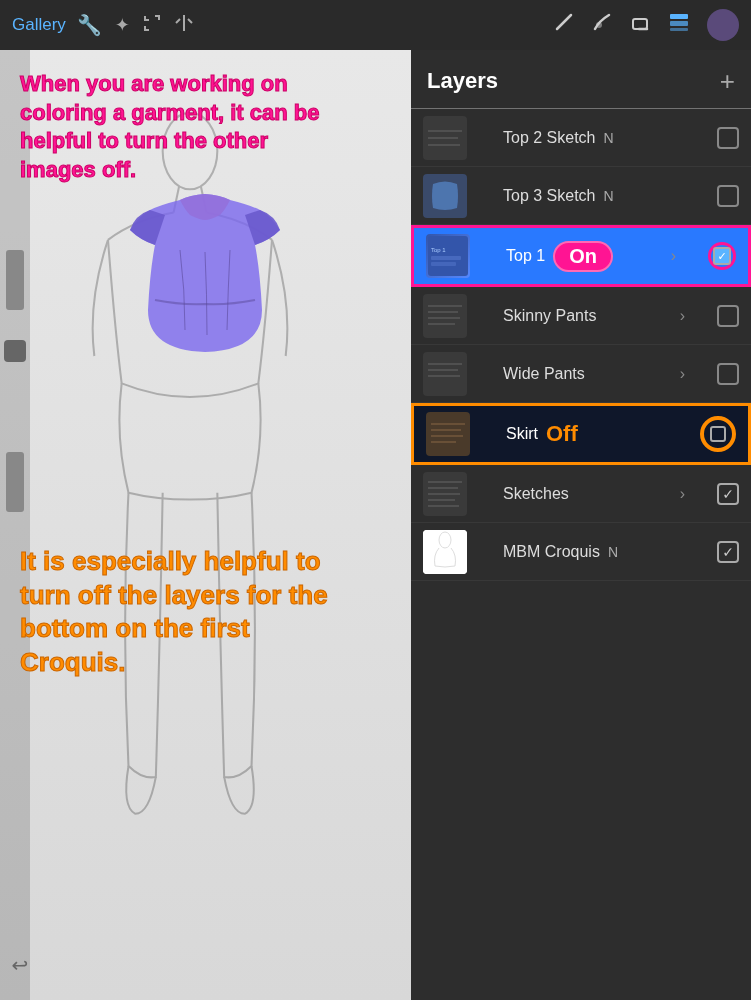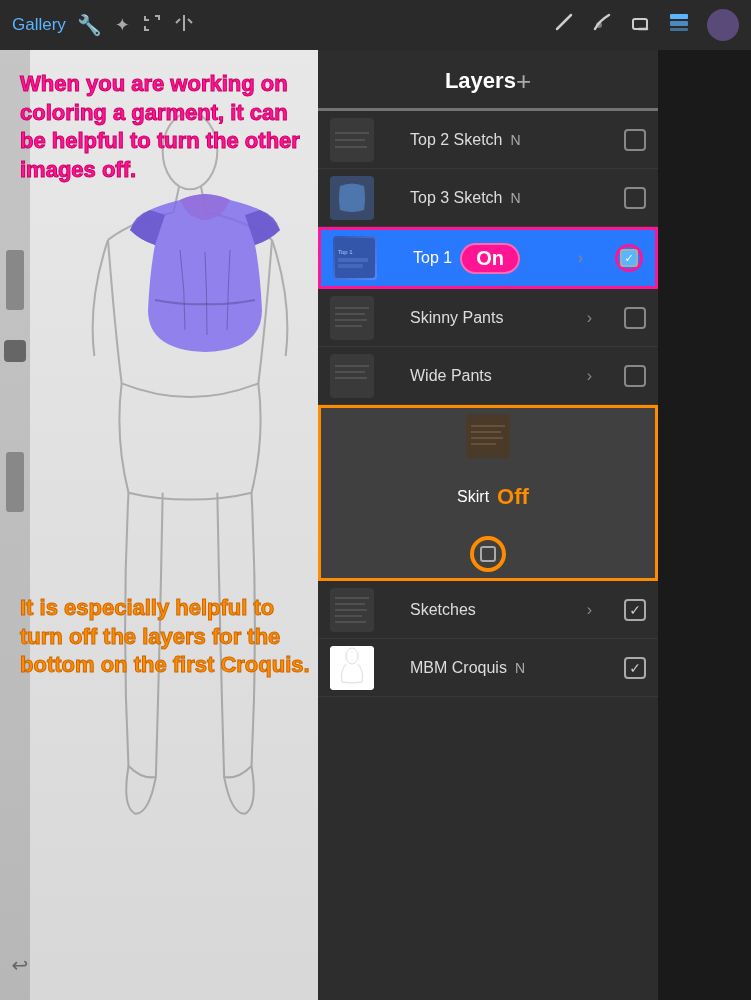--- a/index.html
+++ b/index.html
@@ -54,21 +54,21 @@
     .avatar-circle {
       width: 32px;
       height: 32px;
       border-radius: 50%;
       background: #5a4a7a;
     }
 
     
     .main-area {
       display: flex;
-      width: 658px;
+      width: 751px;
       height: 950px;
       position: relative;
     }
 
     
     .canvas-area {
       flex: 1;
       background: #f0f0f0;
       position: relative;
       overflow: hidden;
@@ -92,21 +92,21 @@
       line-height: 1.3;
       max-width: 320px;
       -webkit-text-stroke: 1px #cc0066;
     }
 
     
     .annotation-bottom {
       position: absolute;
       bottom: 320px;
       left: 20px;
-      font-size: 22px;
+      font-size: 26px;
       font-weight: 900;
       color: #ff8c00;
       line-height: 1.3;
       max-width: 340px;
       -webkit-text-stroke: 1px #cc6600;
     }
 
     
     .shirt-illustration {
       position: absolute;
@@ -151,23 +151,23 @@
       width: 340px;
       background: #2d2d2d;
       display: flex;
       flex-direction: column;
       flex-shrink: 0;
     }
 
     .layers-header {
       display: flex;
       align-items: center;
-      justify-content: center;
+      justify-content: space-between;
       padding: 18px 16px 14px;
-      border-bottom: 3px solid #737373;
+      border-bottom: 1px solid #737373;
     }
     .layers-title {
       color: #fff;
       font-size: 22px;
       font-weight: 600;
     }
     .layers-add {
       color: #aaa;
       font-size: 26px;
       line-height: 1;
@@ -181,23 +181,22 @@
       min-height: 58px;
       border-bottom: 1px solid #383838;
       position: relative;
       gap: 26px;
     }
     .layer-row.active-blue {
       background: #2979ff;
       border: 3px solid #ff1493;
     }
     .layer-row.active-orange {
-      background: #404040;
+      background: #0f172a;
       border: 3px solid #ff8c00;
-      flex-direction: column;
     }
 
     .layer-thumb {
       width: 44px;
       height: 44px;
       background: #555;
       border-radius: 4px;
       flex-shrink: 0;
       overflow: hidden;
       position: relative;

